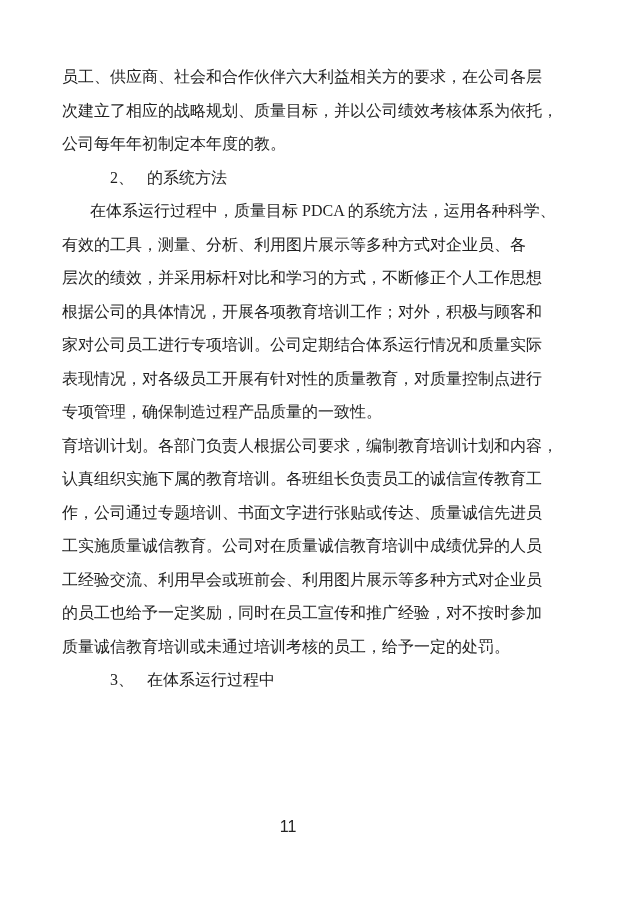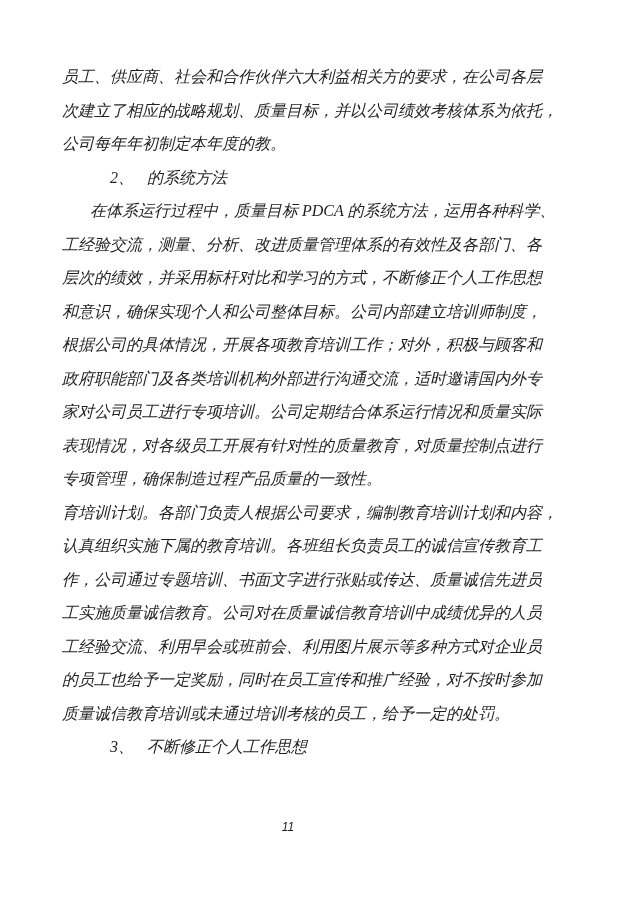--- a/index.html
+++ b/index.html
@@ -10,40 +10,39 @@
   }
   .page {
     position: relative;
     width: 576px; height: 900px;
     box-sizing: border-box;
     padding: 60px 97px 0 62px;
     color: #1f1f1f;
     font-size: 16px;
     line-height: 33.5px;
     overflow: hidden;
-    font-style: italic;
   }
   .ln {
     text-align: justify;
     text-align-last: justify;
     text-justify: inter-character;
     white-space: nowrap;
   }
   .ln-last {
     text-align-last: left;
   }
   .ind { text-indent: 28px; }
   .heading { padding-left: 48px; }
   .htitle { margin-left: 13px; }
   .page-number {
     position: absolute;
     top: 820px; left: 0;
     width: 100%;
     text-align: center;
-    font-size: 12px;
+    font-size: 16px;
     color: #222222;
     font-family: "Liberation Sans", "DejaVu Sans", sans-serif;
     line-height: 14px;
   }
 </style>
 </head>
 <body>
 
 <div class="page">
 
@@ -52,39 +51,37 @@
     <div class="ln">次建立了相应的战略规划、质量目标，并以公司绩效考核体系为依托，</div>
     <div class="ln ln-last">公司每年年初制定本年度的教。</div>
   </div>
 
   <div class="heading">
     <span>2、</span><span class="htitle">的系统方法</span>
   </div>
 
   <div>
     <div class="ln ind">在体系运行过程中，质量目标 PDCA 的系统方法，运用各种科学、</div>
-    <div class="ln">工经验交流，测量、分析、改进质量管理体系的有效性及各部门、各</div>
+    <div class="ln">有效的工具，测量、分析、利用图片展示等多种方式对企业员、各</div>
     <div class="ln">层次的绩效，并采用标杆对比和学习的方式，不断修正个人工作思想</div>
-    <div class="ln">和意识，确保实现个人和公司整体目标。公司内部建立培训师制度，</div>
     <div class="ln">根据公司的具体情况，开展各项教育培训工作；对外，积极与顾客和</div>
-    <div class="ln">政府职能部门及各类培训机构外部进行沟通交流，适时邀请国内外专</div>
     <div class="ln">家对公司员工进行专项培训。公司定期结合体系运行情况和质量实际</div>
     <div class="ln">表现情况，对各级员工开展有针对性的质量教育，对质量控制点进行</div>
     <div class="ln ln-last">专项管理，确保制造过程产品质量的一致性。</div>
   </div>
 
   <div>
     <div class="ln">育培训计划。各部门负责人根据公司要求，编制教育培训计划和内容，</div>
     <div class="ln">认真组织实施下属的教育培训。各班组长负责员工的诚信宣传教育工</div>
     <div class="ln">作，公司通过专题培训、书面文字进行张贴或传达、质量诚信先进员</div>
     <div class="ln">工实施质量诚信教育。公司对在质量诚信教育培训中成绩优异的人员</div>
     <div class="ln">工经验交流、利用早会或班前会、利用图片展示等多种方式对企业员</div>
     <div class="ln">的员工也给予一定奖励，同时在员工宣传和推广经验，对不按时参加</div>
     <div class="ln ln-last">质量诚信教育培训或未通过培训考核的员工，给予一定的处罚。</div>
   </div>
 
   <div class="heading">
-    <span>3、</span><span class="htitle">不断修正个人工作思想</span>
+    <span>3、</span><span class="htitle">在体系运行过程中</span>
   </div>
 
   <div class="page-number">11</div>
 
 </div>
 
 </body></html>

